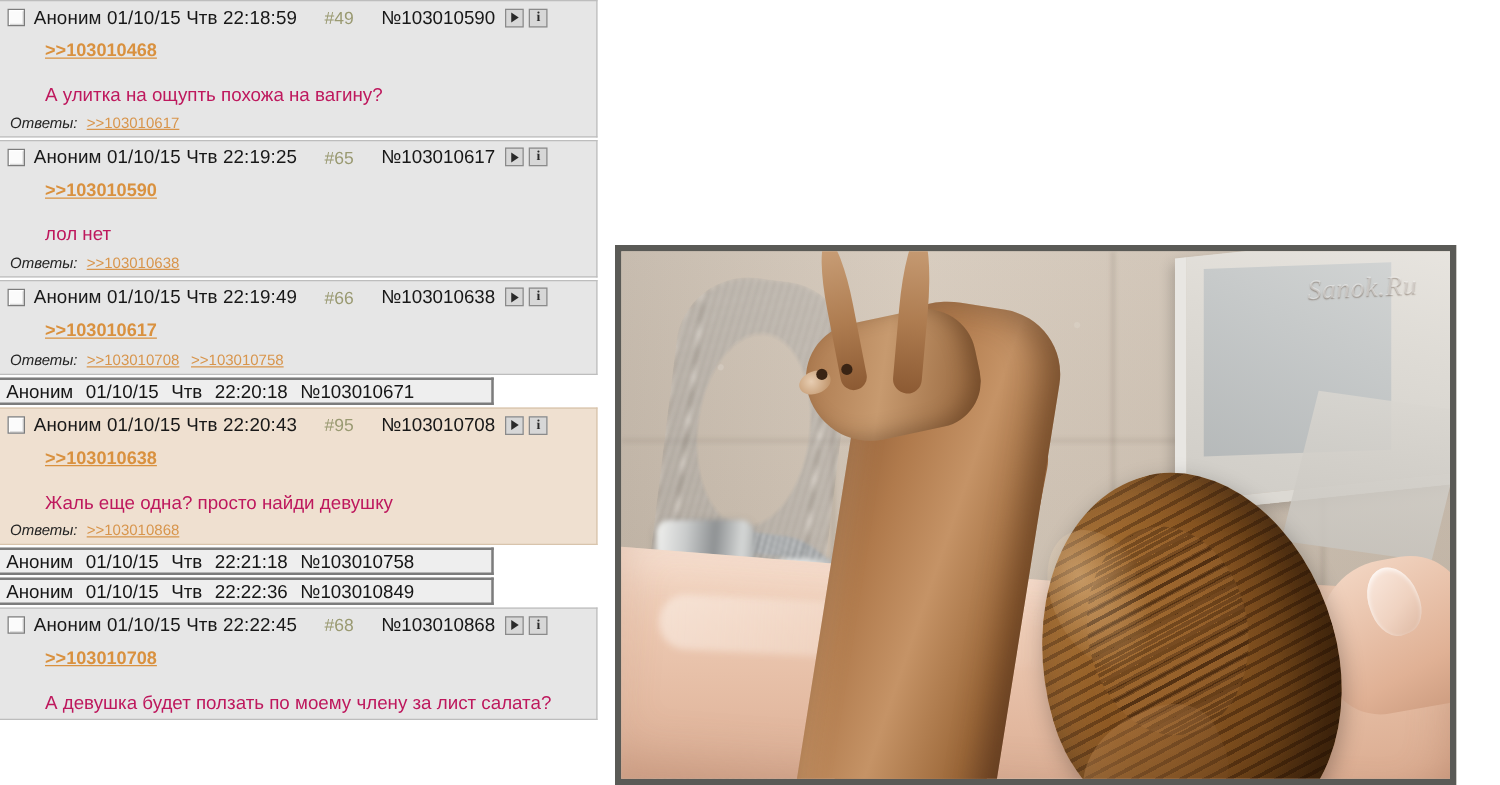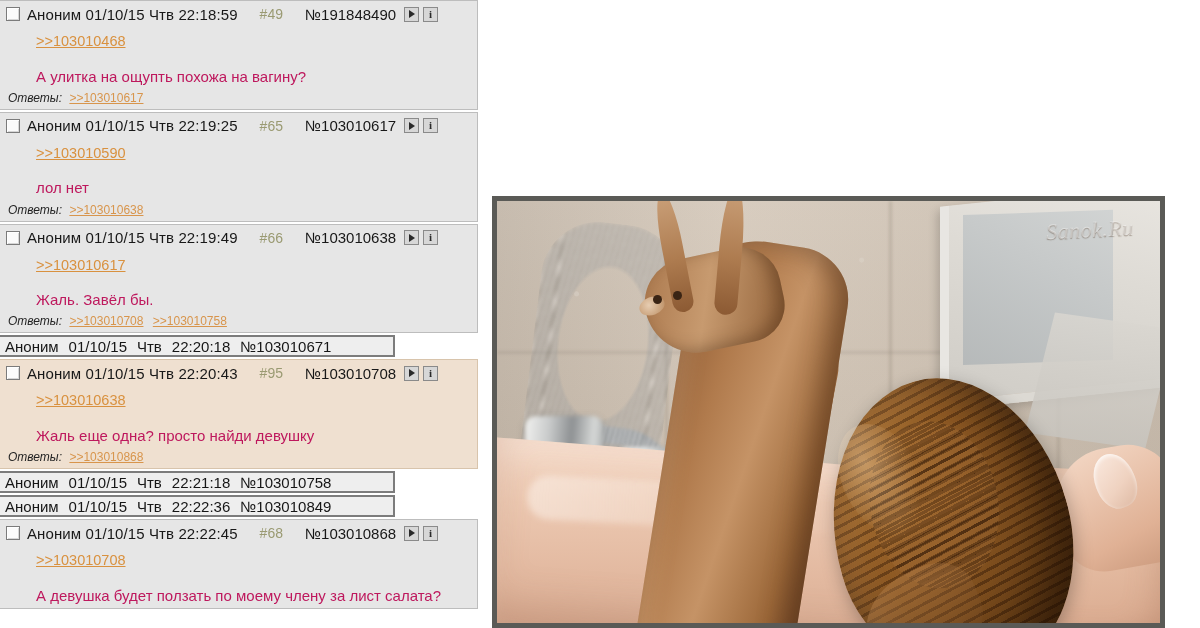--- a/index.html
+++ b/index.html
@@ -114,20 +114,21 @@
     font-size: 15px;
     color: #141414;
     line-height: 1.35;
   }
   .reply-link {
     color: #d9913f;
     text-decoration: underline;
     font-size: 14.5px;
     display: inline-block;
     margin-bottom: 2px;
+    font-weight: bold;
   }
   .post-text {
     font-size: 15px;
     color: #be185d;
     margin-top: 13px;
     white-space: nowrap;
   }
 
   .post-answers {
     padding: 2px 4px 4px 8px;
@@ -544,21 +545,21 @@
     <div class="post-header">
       <span class="post-checkbox"></span>
       <span class="post-author">Аноним</span>
       <span class="post-author">&nbsp;</span>
       <span class="post-author">01/10/15</span>
       <span class="post-author">&nbsp;</span>
       <span class="post-author">Чтв</span>
       <span class="post-author">&nbsp;</span>
       <span class="post-author">22:18:59</span>
       <span class="post-seq">#49</span>
-      <span class="post-id">№191848490</span>
+      <span class="post-id">№103010590</span>
       <span class="hdr-icons">
         <span class="hdr-btn">
             <span class="icon-play"></span>
           </span>
         <span class="hdr-btn">
             <span class="icon-info">i</span>
           </span>
       </span>
     </div>
     <div class="post-body">
@@ -618,21 +619,20 @@
         <span class="hdr-btn">
             <span class="icon-play"></span>
           </span>
         <span class="hdr-btn">
             <span class="icon-info">i</span>
           </span>
       </span>
     </div>
     <div class="post-body">
       <a class="reply-link" href="#">&gt;&gt;103010617</a>
-      <div class="post-text">Жаль. Завёл бы.</div>
     </div>
     <div class="post-answers">
       <span class="answers-label">Ответы:</span>
       <a class="answers-link" href="#">&gt;&gt;103010708</a>
       <a class="answers-link" href="#">&gt;&gt;103010758</a>
     </div>
   </div>
 
   <div class="post-stub">
     <span>Аноним</span>

